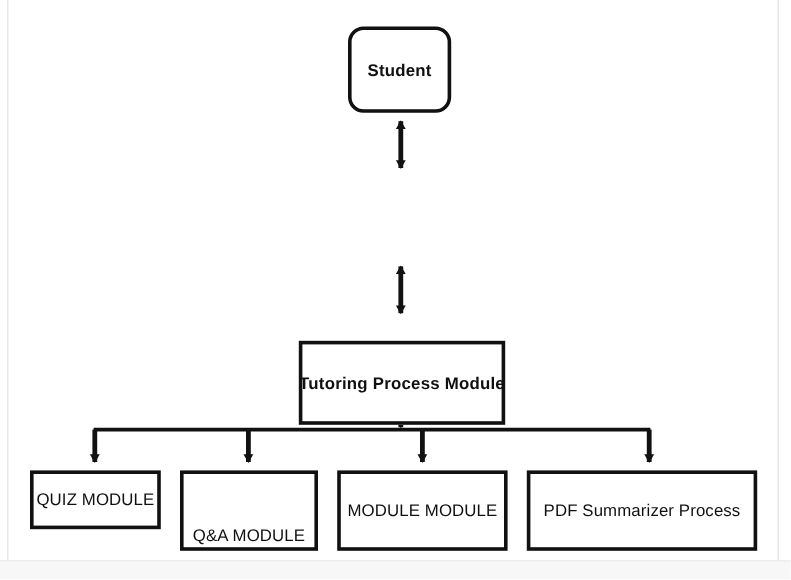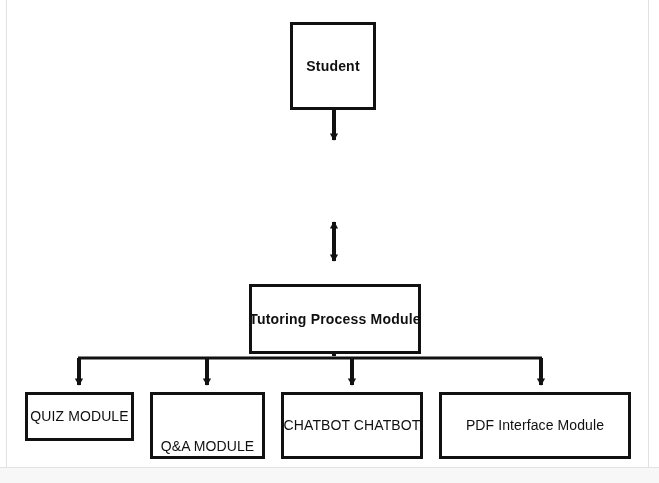--- a/index.html
+++ b/index.html
@@ -44,21 +44,21 @@
     text-align: center;
     color: #101010;
     line-height: 1.15;
     padding: 2px 6px;
   }
   .node-label {
     display: block;
     white-space: nowrap;
   }
 
-  .n-student   { left: 290px; top: 22px;  width: 86px;  height: 88px;  }
+  .n-student   { left: 290px; top: 22px;  width: 86px;  height: 72px; border-radius: 13px;  }
   .n-ui        { left: 275px; top: 147px; width: 116px; height: 68px;  }
   .n-tutoring  { left: 249px; top: 284px; width: 172px; height: 70px;  }
   .n-quiz      { left: 25px;  top: 392px; width: 109px; height: 49px;  }
   .n-qa        { left: 150px; top: 392px; width: 115px; height: 67px; align-items: flex-end;  }
   .n-chatbot   { left: 281px; top: 392px; width: 142px; height: 67px;  }
   .n-pdf       { left: 439px; top: 392px; width: 192px; height: 67px;  }
 
   .n-student  .node-label { font-size: 14px; font-weight: 600; letter-spacing: .2px; }
   .n-ui       .node-label { font-size: 14px; font-weight: 600; letter-spacing: .2px; }
   .n-tutoring .node-label { font-size: 14px; font-weight: 600; letter-spacing: .2px; }
@@ -134,20 +134,20 @@
 
   <div class="node n-quiz">
     <span class="node-label">QUIZ MODULE</span>
   </div>
 
   <div class="node n-qa">
     <span class="node-label">Q&amp;A MODULE</span>
   </div>
 
   <div class="node n-chatbot">
-    <span class="node-label">CHATBOT CHATBOT</span>
+    <span class="node-label">MODULE MODULE</span>
   </div>
 
   <div class="node n-pdf">
-    <span class="node-label">PDF Interface Module</span>
+    <span class="node-label">PDF Summarizer Process</span>
   </div>
 
 </div>
 
 </body></html>

